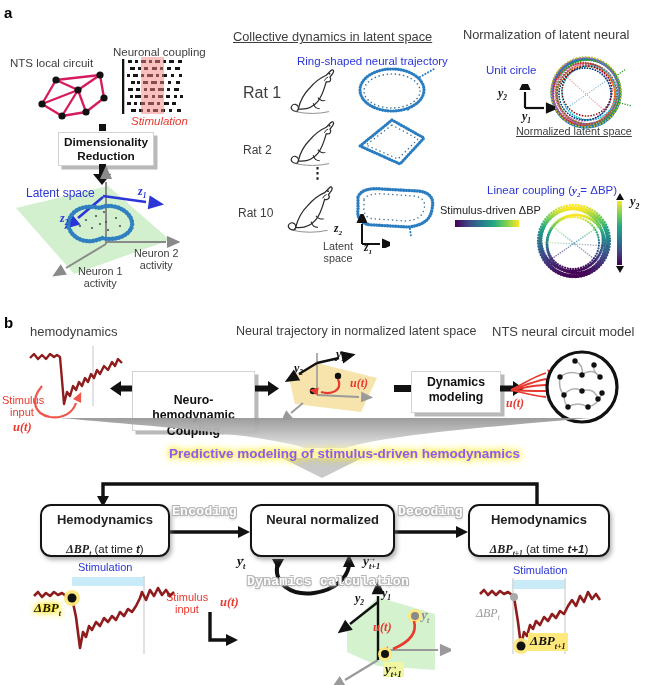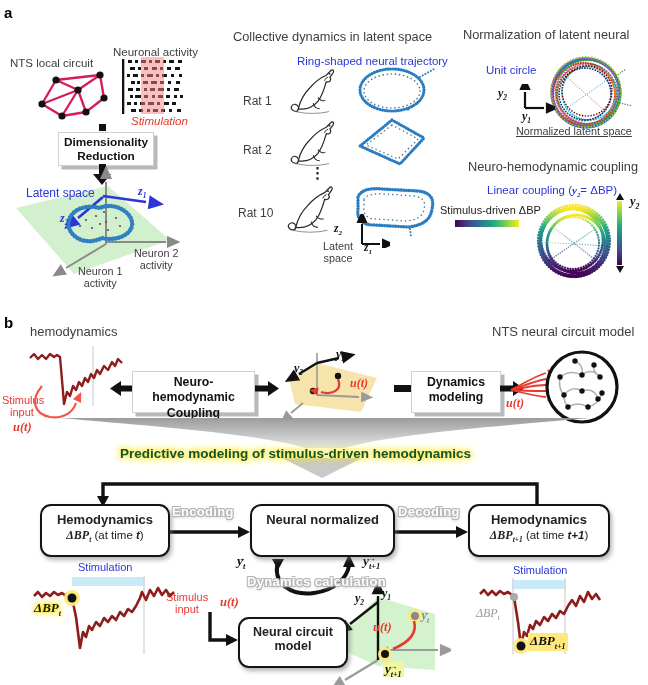--- a/index.html
+++ b/index.html
@@ -8,47 +8,47 @@
   .abs{position:absolute;}
   .ttl{font-size:12.8px;color:#3d3d3d;white-space:nowrap;}
   .lbl{font-size:11.5px;color:#3d3d3d;white-space:nowrap;}
   .sm{font-size:10.8px;color:#3d3d3d;white-space:nowrap;}
   .blue{color:#2b35d8;}
   .red{color:#e8392f;}
   .panel-label{font-weight:bold;font-size:15px;color:#000;}
   .math{font-family:"Liberation Serif",serif;font-style:italic;font-weight:bold;white-space:nowrap;}
   .math sub{font-size:.62em;}
   .outl{font-weight:bold;font-size:13px;color:#fdfdfd;letter-spacing:.3px;white-space:nowrap;
-        text-shadow:-1px -1px 0 #b5b5b5,1px -1px 0 #b5b5b5,-1px 1px 0 #b5b5b5,1px 1px 0 #b5b5b5,0 2px 3px #c8c8c8;}
+        text-shadow:-1px -1px 0 #b5b5b5,1px -1px 0 #b5b5b5,-1px 1px 0 #b5b5b5,1px 1px 0 #b5b5b5,0 2px 3px #c8c8c8;font-family:Liberation Mono, monospace;}
   .fbox{background:#fff;border:2.6px solid #141414;border-radius:11px;text-align:center;
         box-shadow:2px 3px 4px rgba(120,120,120,.55);}
   .fbox .l1{font-weight:bold;font-size:13px;margin-top:6px;}
-  .fbox .l2{font-size:11.5px;margin-top:1px;}
+  .fbox .l2{font-size:11.5px;margin-top:15px;}
   .sbox{background:#fff;border:1px solid #d2d2d2;box-shadow:3.5px 3.5px 0 #b9b9b9;
         text-align:center;font-weight:bold;color:#111;}
   .vec{display:inline-flex;flex-direction:column;align-items:center;
        font-family:"Liberation Serif",serif;font-weight:bold;font-style:italic;line-height:.5;}
   .vec .va{font-size:8.5px;transform:translateY(2px);font-style:normal;}
   .hl-y{background:#ffe97c;padding:0 2px;}
   .hl-g{background:#f1f6a0;padding:0 2px;}
   .glow-y{text-shadow:0 0 3px #ffe400,0 0 6px #ffe400,0 0 9px #ffd700;color:#1c1c00;}
-  .banner{font-weight:bold;font-size:13.5px;color:#14532d;text-align:left;white-space:nowrap;
+  .banner{font-weight:bold;font-size:13.5px;color:#8b5cf6;text-align:right;white-space:nowrap;
           text-shadow:0 0 4px #ffec3f,0 0 7px #ffec3f,0 0 10px #ffe12e;}
   .tri{width:0;height:0;}
 </style>
 </head>
 <body>
 
 <div class="canvas">
 
   <span class="abs panel-label" style="left:4px;top:4px;">a</span>
   <span class="abs panel-label" style="left:4px;top:314px;">b</span>
 
   <span class="abs lbl" style="left:10px;top:57px;">NTS local circuit</span>
-  <span class="abs lbl" style="left:113px;top:46px;">Neuronal activity</span>
+  <span class="abs lbl" style="left:113px;top:46px;">Neuronal coupling</span>
 
   <svg class="abs" style="left:34px;top:68px;" width="78" height="56" viewBox="0 0 78 56">
     <g stroke="#d61a5f" stroke-width="2.3">
       <line x1="22" y1="12" x2="66" y2="7"></line>
         <line x1="22" y1="12" x2="44" y2="22"></line>
       <line x1="22" y1="12" x2="8" y2="36"></line>
         <line x1="8" y1="36" x2="44" y2="22"></line>
       <line x1="8" y1="36" x2="28" y2="48"></line>
         <line x1="28" y1="48" x2="44" y2="22"></line>
       <line x1="28" y1="48" x2="52" y2="44"></line>
@@ -172,37 +172,37 @@
         <circle cx="72" cy="60" r="1.1"></circle>
         <circle cx="96" cy="46" r="1.1"></circle>
     </g>
   </svg>
   <span class="abs blue" style="left:26px;top:186px;font-size:12px;">Latent space</span>
   <span class="abs math blue" style="left:138px;top:184px;font-size:12px;"><span>z</span><sub>1</sub></span>
   <span class="abs math blue" style="left:60px;top:211px;font-size:12px;"><span>z</span><sub>2</sub></span>
   <span class="abs sm" style="left:78px;top:265px;text-align:center;"><span>Neuron 1</span><br><span>activity</span></span>
   <span class="abs sm" style="left:134px;top:247px;text-align:center;"><span>Neuron 2</span><br><span>activity</span></span>
 
-  <span class="abs ttl" style="left:233px;top:29px;">Collective dynamics in latent space</span>
+  <span class="abs ttl" style="left:233px;top:29px;text-decoration:underline;">Collective dynamics in latent space</span>
   <span class="abs blue" style="left:297px;top:55px;font-size:11.5px;">Ring-shaped neural trajectory</span>
 
   <svg width="0" height="0" style="position:absolute;">
     <defs>
       <g id="rat">
         <path d="M8,46 q18,4 36,0" stroke="#8a8a8a" stroke-width="1" fill="none"></path>
         <path d="M11,45 C6,47 2,43 4,40 C6,37 10,38 11,41 C12,43.5 11,44.5 9.5,44.5" stroke="#2a2a2a" stroke-width="1.2" fill="none"></path>
         <path d="M11,43 C13,35 17,27 23,21 C28,15 34,10 41,7 L46,2 C48,0 50,2 48,5 L45,9 C47,12 45,15 41,14 C39,21 37,29 32,35 C27,41 19,44 11,43 Z" stroke="#2a2a2a" stroke-width="1.3" fill="none"></path>
         <path d="M43,9 q-3,1 -4,4" stroke="#2a2a2a" stroke-width="1" fill="none"></path>
         <circle cx="44.5" cy="5.5" r="1" fill="#2a2a2a"></circle>
         <path d="M27,37 c1,4 4,6 7,6 M32,31 c2,3 6,4 8,3" stroke="#2a2a2a" stroke-width="1.1" fill="none"></path>
       </g>
     </defs>
   </svg>
 
-  <span class="abs lbl" style="left:243px;top:94px;font-size:12px;">Rat 1</span>
+  <span class="abs lbl" style="left:243px;top:84px;font-size:16px;">Rat 1</span>
   <svg class="abs" style="left:288px;top:67px;" width="56" height="50" viewBox="0 0 60 50">
       <use href="#rat"></use>
     </svg>
   <svg class="abs" style="left:352px;top:63px;" width="84" height="56" viewBox="0 0 84 56">
     <ellipse cx="40" cy="27" rx="32" ry="21" fill="none" stroke="#2a7dc0" stroke-width="3.2" stroke-dasharray="0.1 2.6" stroke-linecap="round"></ellipse>
     <ellipse cx="40" cy="28" rx="28" ry="17" fill="none" stroke="#17527e" stroke-width="1.6" stroke-dasharray="0.1 4" stroke-linecap="round" opacity=".8"></ellipse>
     <line x1="68" y1="14" x2="82" y2="6" stroke="#2a7dc0" stroke-width="2" stroke-dasharray="0.1 3" stroke-linecap="round"></line>
     <circle cx="22" cy="44" r="1.5" fill="#2a7dc0"></circle>
       <circle cx="56" cy="46" r="1.5" fill="#2a7dc0"></circle>
   </svg>
@@ -266,21 +266,20 @@
       <line x1="10" y1="24" x2="10" y2="8"></line>
         <polygon points="0,-4 9,0 0,4" transform="translate(10,5) rotate(-90)"></polygon>
       <line x1="10" y1="24" x2="29" y2="24"></line>
         <polygon points="0,-4 9,0 0,4" transform="translate(32,24)"></polygon>
     </g>
   </svg>
   <span class="abs math" style="left:498px;top:86px;font-size:12px;color:#111;"><span>y</span><sub>2</sub></span>
   <span class="abs math" style="left:522px;top:109px;font-size:12px;color:#111;"><span>y</span><sub>1</sub></span>
   <span class="abs sm" style="left:516px;top:125px;text-decoration:underline;">Normalized latent space</span>
 
-  <span class="abs ttl" style="left:468px;top:159px;">Neuro-hemodynamic coupling</span>
   <span class="abs blue" style="left:487px;top:184px;font-size:11.5px;"><span>Linear coupling (</span><span class="math" style="font-size:11px;"><span>y</span><sub>2</sub></span><span>= ΔBP)</span></span>
   <span class="abs" style="left:440px;top:204px;font-size:11px;color:#222;">Stimulus-driven ΔBP</span>
   <div class="abs" style="left:455px;top:220px;width:64px;height:7px;background:linear-gradient(to right,#440154,#414487,#2a788e,#22a884,#7ad151,#fde725);"></div>
 
   <svg class="abs" style="left:522px;top:192px;" width="108" height="102" viewBox="0 0 108 102">
     <defs>
       <linearGradient id="vgrad" x1="0" y1="1" x2="0" y2="0">
         <stop offset="0" stop-color="#440154"></stop>
           <stop offset=".25" stop-color="#414487"></stop>
         <stop offset=".5" stop-color="#2a788e"></stop>
@@ -312,28 +311,29 @@
     <polyline points="6,18 10,14 14,19 18,15 22,19 26,14 30,17 33,15 36,17 38,40 40,64 43,52 46,56 49,46 52,50 55,42 58,46 61,38 64,42 67,34 70,38 73,30 76,34 80,26 84,30 88,22 91,26 94,19 98,23" fill="none" stroke="#8f1d1d" stroke-width="2.4" stroke-linejoin="round"></polyline>
     <path d="M18,46 C6,60 10,74 26,77 C40,79 49,72 52,63" fill="none" stroke="#f0564a" stroke-width="2.2"></path>
     <polygon points="0,-4.5 10,0 0,4.5" transform="translate(53,61) rotate(-65)" fill="#f0564a"></polygon>
   </svg>
   <span class="abs red" style="left:2px;top:394px;font-size:11px;"><span>Stimulus</span><br><span style="margin-left:8px;">input</span></span>
   <span class="abs math red" style="left:13px;top:420px;font-size:12.5px;">u(t)</span>
 
   <svg class="abs" style="left:109px;top:380px;" width="25" height="17" viewBox="0 0 25 17">
     <path d="M25,5.5 L25,11.5 L12,11.5 L12,16 L1,8.5 L12,1 L12,5.5 Z" fill="#111"></path>
   </svg>
-  <div class="abs sbox" style="left:132px;top:371px;width:121px;height:37px;font-size:12.3px;line-height:1.25;padding-top:3px;">
+  <div class="abs sbox" style="left:132px;top:371px;width:121px;height:37px;font-size:12.3px;line-height:1.25;padding-top:21px;">
     <div>Neuro-hemodynamic</div>
     <div>Coupling</div>
   </div>
   <svg class="abs" style="left:255px;top:380px;" width="25" height="17" viewBox="0 0 25 17">
     <path d="M0,5.5 L0,11.5 L13,11.5 L13,16 L24,8.5 L13,1 L13,5.5 Z" fill="#111"></path>
   </svg>
 
+  <span class="abs ttl" style="left:236px;top:324px;font-size:12.5px;">Neural trajectory in normalized latent space</span>
 
   <svg class="abs" style="left:283px;top:348px;" width="110" height="72" viewBox="0 0 110 72">
     <polygon points="6,30 34,15 94,30 78,64 12,56" fill="#f6e3a8" opacity=".95"></polygon>
     <line x1="34" y1="46" x2="34" y2="5" stroke="#9a9a9a" stroke-width="1.6"></line>
     <g stroke="#9a9a9a" stroke-width="1.8" fill="#9a9a9a">
       <line x1="34" y1="47" x2="76" y2="49"></line>
         <polygon points="0,-4 9,0 0,4" transform="translate(79,49) rotate(2)"></polygon>
       <line x1="20" y1="55" x2="8" y2="65"></line>
         <polygon points="0,-4 9,0 0,4" transform="translate(6,67) rotate(140)"></polygon>
     </g>
@@ -458,24 +458,20 @@
     </span>
   <span class="abs vec" style="left:363px;top:554px;font-size:13.5px;color:#111;">
       <span class="va">→</span>
       <span><span>y</span><sub style="font-size:.62em;">t+1</sub></span>
     </span>
   <span class="abs outl" style="left:247px;top:574px;width:135px;text-align:center;z-index:3;">Dynamics calculation</span>
 
   <span class="abs red" style="left:166px;top:591px;font-size:11px;"><span>Stimulus</span><br><span style="margin-left:9px;">input</span></span>
   <span class="abs math red" style="left:220px;top:595px;font-size:12.5px;">u(t)</span>
 
-  <div class="abs fbox" style="left:238px;top:617px;width:106px;height:47px;z-index:2;">
-    <div class="l1" style="font-size:12.5px;">Neural circuit</div>
-    <div class="l1" style="font-size:12.5px;margin-top:0;">model</div>
-  </div>
 
   <svg class="abs" style="left:333px;top:580px;" width="118" height="105" viewBox="0 0 118 105">
     <polygon points="14,48 45,17 102,34 102,90 45,86 14,72" fill="#cdf0c6" opacity=".88"></polygon>
     <g stroke="#9a9a9a" stroke-width="2.2" fill="#9a9a9a">
       <line x1="45" y1="70" x2="105" y2="70"></line>
         <polygon points="0,-4.5 10,0 0,4.5" transform="translate(108,70)"></polygon>
       <line x1="45" y1="80" x2="12" y2="100"></line>
         <polygon points="0,-4.5 10,0 0,4.5" transform="translate(9,102) rotate(149)"></polygon>
     </g>
     <g stroke="#111" stroke-width="2.4" fill="#111">

